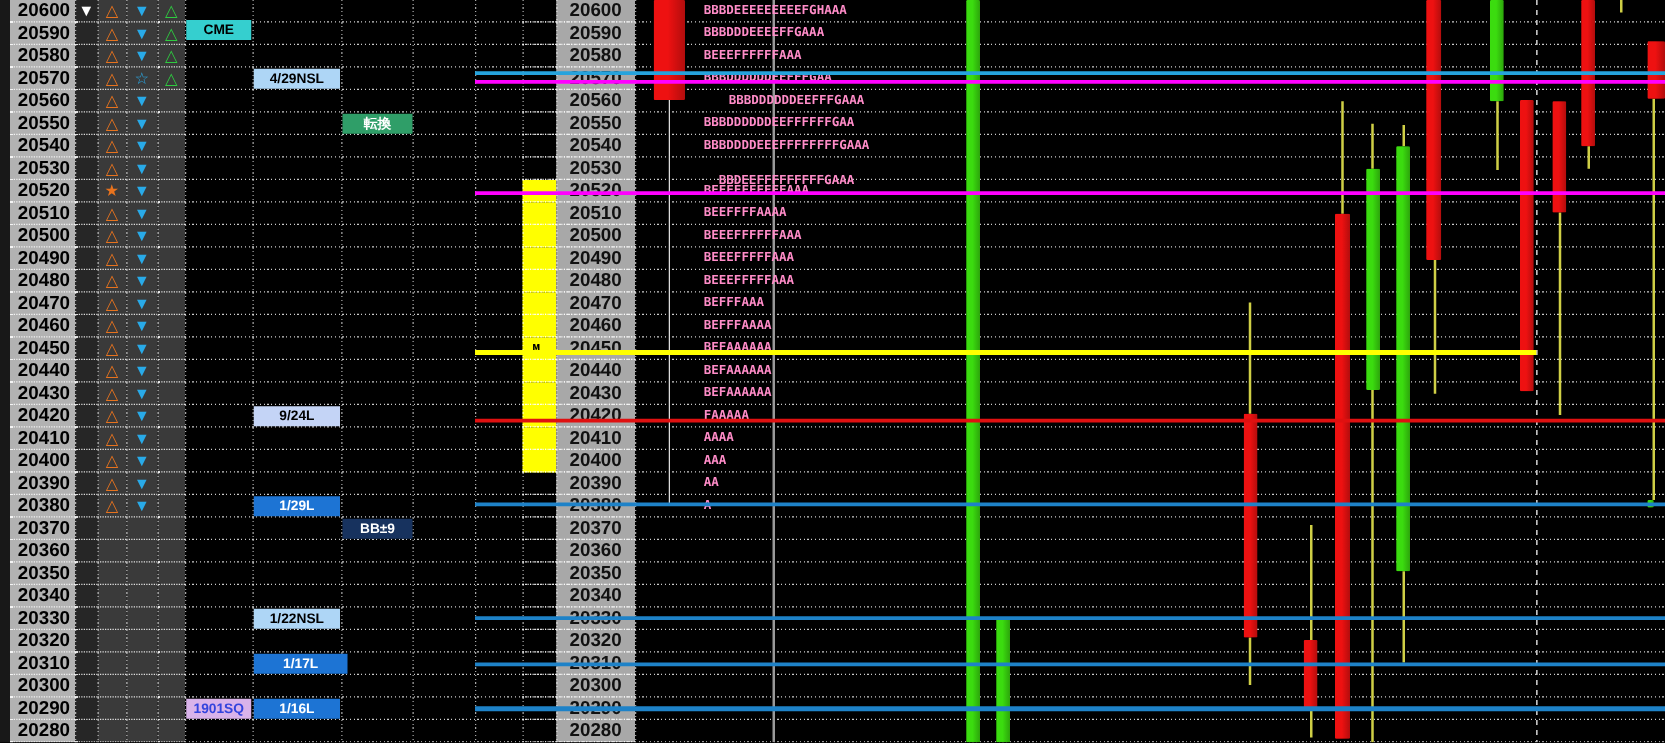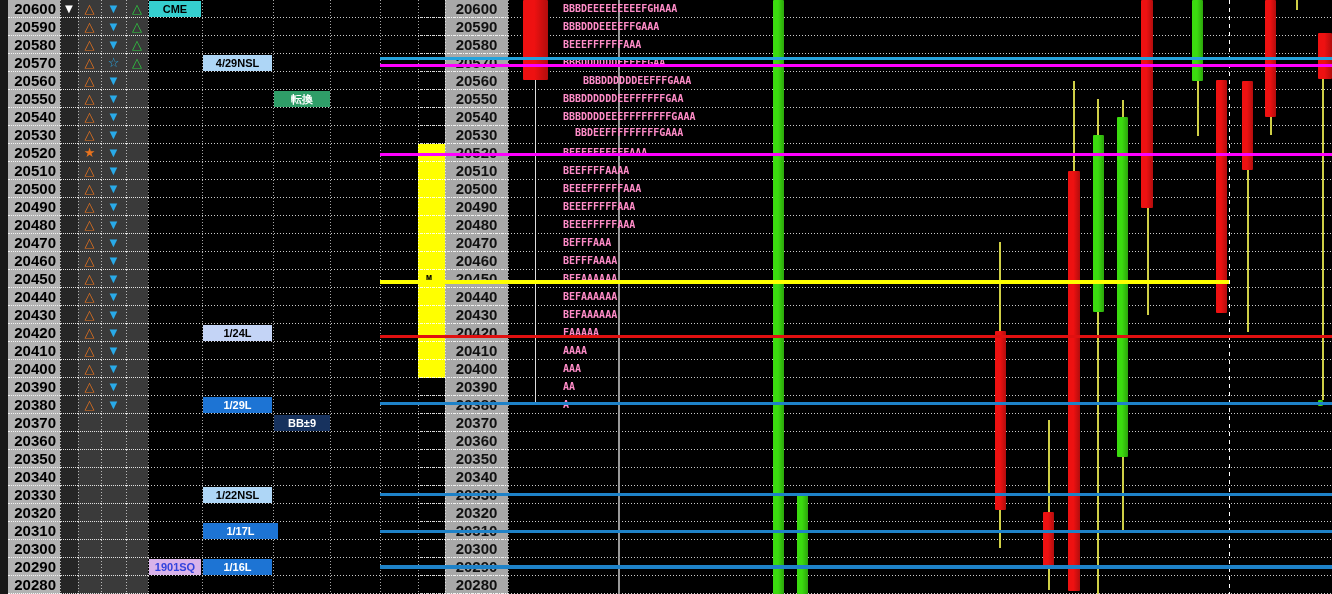--- a/index.html
+++ b/index.html
@@ -404,21 +404,21 @@
       <div class="tpo" style="top: 306px; color: rgb(255, 140, 200);">BEFAAAAAA</div>
       <div class="tpo" style="top: 288px; color: rgb(255, 140, 200);">BEFAAAAAA</div>
       <div class="tpo" style="top: 270px; color: rgb(255, 140, 200);">BEFAAAAAA</div>
       <div class="tpo" style="top: 252px; color: rgb(255, 140, 200);">BEFFFAAAA</div>
       <div class="tpo" style="top: 234px; color: rgb(255, 140, 200);">BEFFFAAA</div>
       <div class="tpo" style="top: 216px; color: rgb(255, 140, 200);">BEEEFFFFFAAA</div>
       <div class="tpo" style="top: 198px; color: rgb(255, 140, 200);">BEEEFFFFFAAA</div>
       <div class="tpo" style="top: 180px; color: rgb(255, 140, 200);">BEEEFFFFFFAAA</div>
       <div class="tpo" style="top: 162px; color: rgb(255, 140, 200);">BEEFFFFAAAA</div>
       <div class="tpo" style="top: 144px; color: rgb(255, 140, 200);">BEEFFFFFFFFAAA</div>
-      <div class="tpo" style="top: 124px; color: rgb(255, 140, 200); padding-left: 12px;">BBDEEFFFFFFFFFGAAA</div>
+      <div class="tpo" style="top: 136px; color: rgb(255, 140, 200); padding-left: 12px;">BBDEEFFFFFFFFFGAAA</div>
       <div class="tpo" style="top: 108px; color: rgb(255, 140, 200);">BBBDDDDEEEFFFFFFFFGAAA</div>
       <div class="tpo" style="top: 90px; color: rgb(255, 140, 200);">BBBDDDDDDEEFFFFFFGAA</div>
       <div class="tpo" style="top: 72px; color: rgb(255, 140, 200); padding-left: 20px;">BBBDDDDDDEEFFFGAAA</div>
       <div class="tpo" style="top: 54px; color: rgb(255, 140, 200);">BBBDDDDDDEEFFFGAA</div>
       <div class="tpo" style="top: 36px; color: rgb(255, 140, 200);">BEEEFFFFFFAAA</div>
       <div class="tpo" style="top: 18px; color: rgb(255, 140, 200);">BBBDDDEEEEFFGAAA</div>
       <div class="tpo" style="top: 0px; color: rgb(255, 140, 200);">BBBDEEEEEEEEEFGHAAA</div>
       <div class="mmark" style="left: 426px; top: 274px;">M</div>
       <div class="wick" style="left: 535px; top: 80px; width: 1px; height: 324px; background: rgb(221, 221, 221);"></div>
       <div class="cbody" style="left: 523px; top: 0px; width: 25px; height: 80px; background: linear-gradient(90deg, rgb(238, 17, 17) 0%, rgb(238, 17, 17) 45%, rgba(0, 0, 0, 0.25) 100%), rgb(238, 17, 17);"></div>
@@ -453,24 +453,24 @@
       <div class="cbody" style="left: 1318px; top: 400px; width: 5px; height: 6px; background: linear-gradient(90deg, rgb(59, 220, 15) 0%, rgb(59, 220, 15) 45%, rgba(0, 0, 0, 0.25) 100%), rgb(59, 220, 15);"></div>
       <div class="hline" style="left: 380px; top: 57px; width: 952px; height: 3px; background: rgb(37, 163, 220);"></div>
       <div class="hline" style="left: 380px; top: 64px; width: 952px; height: 3px; background: rgb(255, 0, 255);"></div>
       <div class="hline" style="left: 380px; top: 153px; width: 952px; height: 3px; background: rgb(255, 0, 255);"></div>
       <div class="hline" style="left: 380px; top: 280px; width: 849px; height: 4px; background: rgb(255, 255, 0);"></div>
       <div class="hline" style="left: 380px; top: 335px; width: 952px; height: 3px; background: rgb(224, 16, 16);"></div>
       <div class="hline" style="left: 380px; top: 402px; width: 952px; height: 3px; background: rgb(30, 130, 200);"></div>
       <div class="hline" style="left: 380px; top: 493px; width: 952px; height: 3px; background: rgb(30, 130, 200);"></div>
       <div class="hline" style="left: 380px; top: 530px; width: 952px; height: 3px; background: rgb(30, 130, 200);"></div>
       <div class="hline" style="left: 380px; top: 565px; width: 952px; height: 4px; background: rgb(30, 130, 200);"></div>
-      <div class="chip" style="left: 149px; top: 1px; width: 52px; background: rgb(53, 207, 207); color: rgb(0, 0, 0);">CME</div>
+      <div class="chip" style="left: 149px; top: 16px; width: 52px; background: rgb(53, 207, 207); color: rgb(0, 0, 0);">CME</div>
       <div class="chip" style="left: 203px; top: 55px; width: 69px; background: rgb(174, 214, 246); color: rgb(0, 0, 0);">4/29NSL</div>
       <div class="chip" style="left: 274px; top: 91px; width: 56px; background: rgb(47, 158, 104); color: rgb(255, 255, 255);">転換</div>
-      <div class="chip" style="left: 203px; top: 325px; width: 69px; background: rgb(196, 212, 246); color: rgb(0, 0, 0);">1/24L</div>
+      <div class="chip" style="left: 203px; top: 325px; width: 69px; background: rgb(196, 212, 246); color: rgb(0, 0, 0);">9/24L</div>
       <div class="chip" style="left: 203px; top: 397px; width: 69px; background: rgb(29, 116, 212); color: rgb(255, 255, 255);">1/29L</div>
       <div class="chip" style="left: 274px; top: 415px; width: 56px; background: rgb(23, 50, 94); color: rgb(255, 255, 255);">BB±9</div>
       <div class="chip" style="left: 203px; top: 487px; width: 69px; background: rgb(174, 214, 246); color: rgb(0, 0, 0);">1/22NSL</div>
       <div class="chip" style="left: 203px; top: 523px; width: 75px; background: rgb(29, 116, 212); color: rgb(255, 255, 255);">1/17L</div>
       <div class="chip" style="left: 149px; top: 559px; width: 52px; background: rgb(217, 179, 234); color: rgb(51, 68, 221);">1901SQ</div>
       <div class="chip" style="left: 203px; top: 559px; width: 69px; background: rgb(29, 116, 212); color: rgb(255, 255, 255);">1/16L</div>
     </div>
 </div>
 
 </body></html>

